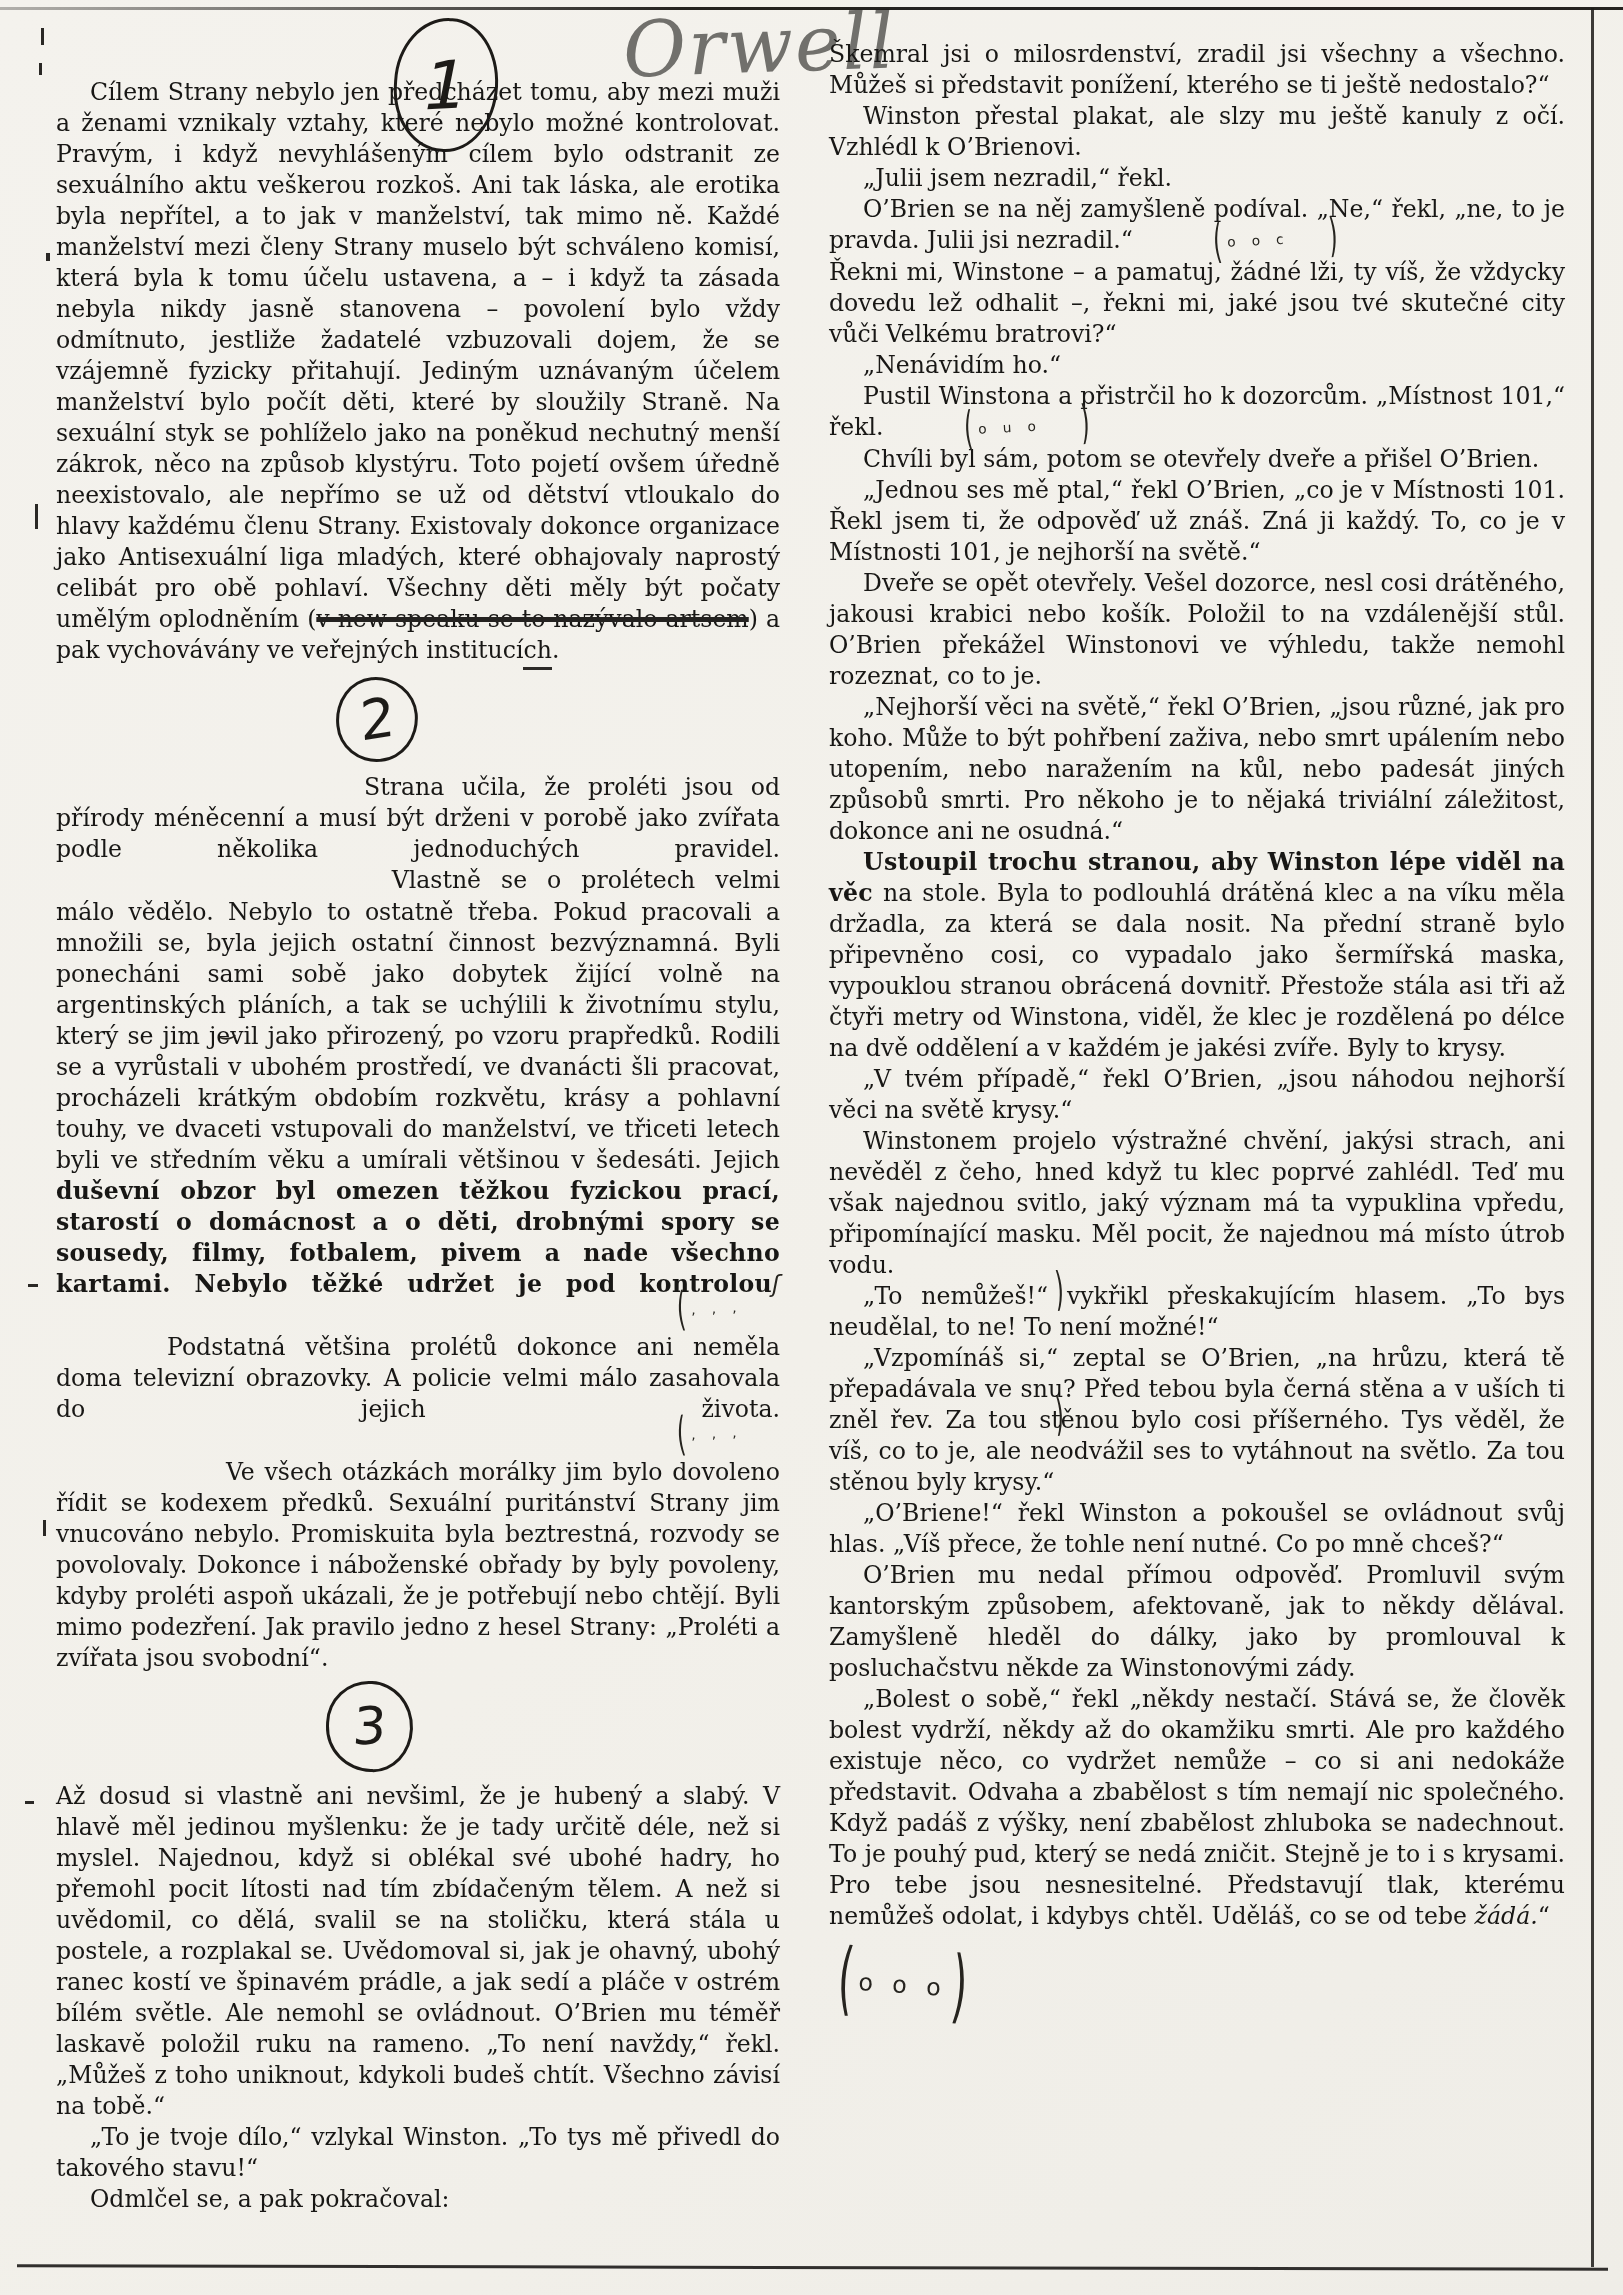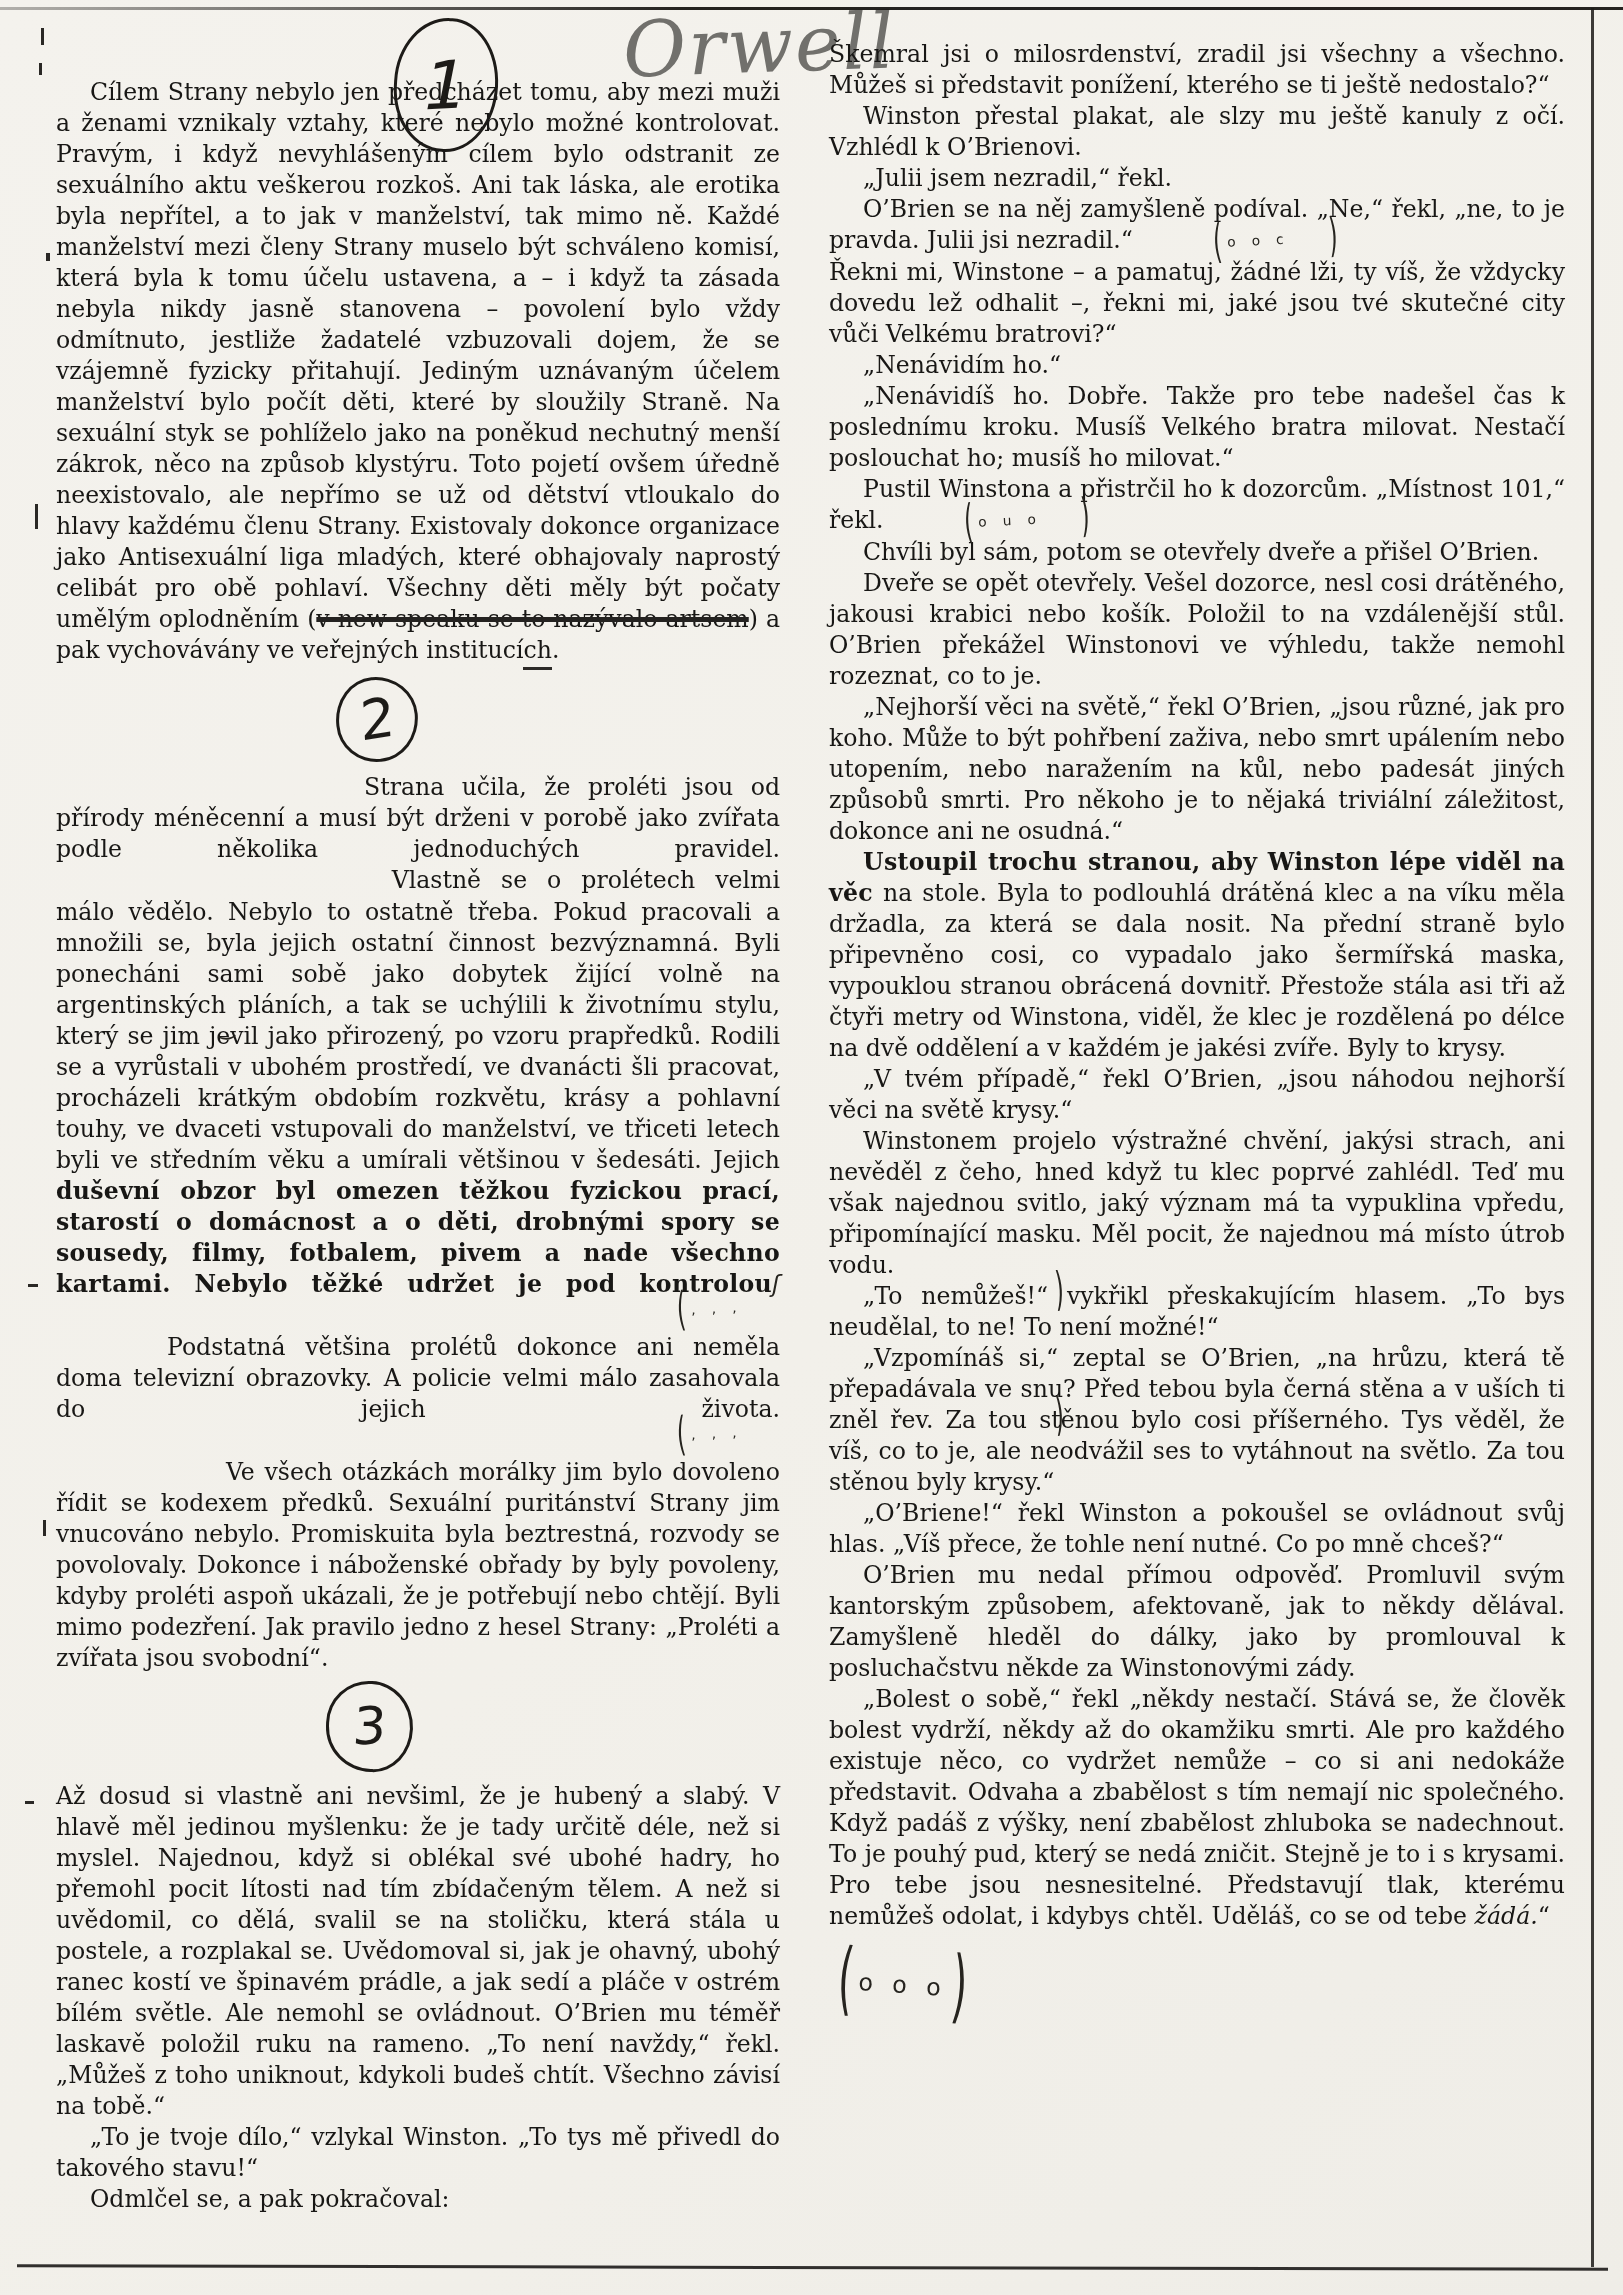--- a/index.html
+++ b/index.html
@@ -78,23 +78,23 @@
     <p class="indent"><span>„To je tvoje dílo,“ vzlykal Winston. „To tys mě přivedl do takového stavu!“</span></p>
     <p class="indent"><span>Odmlčel se, a pak pokračoval:</span></p>
   </div>
 <div id="col-right" class="col">
     <p class="flush"><span>Škemral jsi o milosrdenství, zradil jsi všechny a všechno. Můžeš si představit ponížení, kterého se ti ještě nedostalo?“</span></p>
     <p class="indent"><span>Winston přestal plakat, ale slzy mu ještě kanuly z očí. Vzhlédl k O’Brienovi.</span></p>
     <p class="indent"><span>„Julii jsem nezradil,“ řekl.</span></p>
     <p class="indent"><span>O’Brien se na něj zamyšleně podíval. „Ne,“ řekl, „ne, to je pravda. Julii jsi nezradil.“  </span><span class="hwmark"><span class="hwp">(</span><span class="hwo">o o c</span><span class="hwp">)</span></span></p>
     <p class="flush"><span>Řekni mi, Winstone – a pamatuj, žádné lži, ty víš, že vždycky dovedu lež odhalit –, řekni mi, jaké jsou tvé skutečné city vůči Velkému bratrovi?“</span></p>
     <p class="indent"><span>„Nenávidím ho.“</span></p>
-    <p class="indent"><span>„Nenávidíš ho. Dobře. Takže pro tebe nadešel čas k poslednímu kroku. Musíš Velkého bratra milovat. Nestačí poslouchat ho; musíš ho milovat.“</span></p>
     <p class="indent"><span>Pustil Winstona a přistrčil ho k dozorcům. „Místnost 101,“ řekl.  </span><span class="hwmark"><span class="hwp">(</span><span class="hwo">o u o</span><span class="hwp">)</span></span></p>
     <p class="indent"><span>Chvíli byl sám, potom se otevřely dveře a přišel O’Brien.</span></p>
+    <p class="indent"><span>„Jednou ses mě ptal,“ řekl O’Brien, „co je v Místnosti 101. Řekl jsem ti, že odpověď už znáš. Zná ji každý. To, co je v Místnosti 101, je nejhorší na světě.“</span></p>
     <p class="indent"><span>Dveře se opět otevřely. Vešel dozorce, nesl cosi drátěného, jakousi krabici nebo košík. Položil to na vzdálenější stůl. O’Brien překážel Winstonovi ve výhledu, takže nemohl rozeznat, co to je.</span></p>
     <p class="indent"><span>„Nejhorší věci na světě,“ řekl O’Brien, „jsou různé, jak pro koho. Může to být pohřbení zaživa, nebo smrt upálením nebo utopením, nebo naražením na kůl, nebo padesát jiných způsobů smrti. Pro někoho je to nějaká triviální záležitost, dokonce ani ne osudná.“</span></p>
     <p class="indent"><span class="heavy">Ustoupil trochu stranou, aby Winston lépe viděl na věc</span><span> na stole. Byla to podlouhlá drátěná klec a na víku měla držadla, za která se dala nosit. Na přední straně bylo připevněno cosi, co vypadalo jako šermířská maska, vypouklou stranou obrácená dovnitř. Přestože stála asi tři až čtyři metry od Winstona, viděl, že klec je rozdělená po délce na dvě oddělení a v každém je jakési zvíře. Byly to krysy.</span></p>
     <p class="indent"><span>„V tvém případě,“ řekl O’Brien, „jsou náhodou nejhorší věci na světě krysy.“</span></p>
     <p class="indent"><span>Winstonem projelo výstražné chvění, jakýsi strach, ani nevěděl z čeho, hned když tu klec poprvé zahlédl. Teď mu však najednou svitlo, jaký význam má ta vypuklina vpředu, připomínající masku. Měl pocit, že najednou má místo útrob vodu.</span></p>
     <p class="indent"><span>„To nemůžeš!“ vykřikl přeskakujícím hlasem. „To bys neudělal, to ne! To není možné!“</span></p>
     <p class="indent"><span>„Vzpomínáš si,“ zeptal se O’Brien, „na hrůzu, která tě přepadávala ve snu? Před tebou byla černá stěna a v uších ti zněl řev. Za tou stěnou bylo cosi příšerného. Tys věděl, že víš, co to je, ale neodvážil ses to vytáhnout na světlo. Za tou stěnou byly krysy.“</span></p>
     <p class="indent"><span>„O’Briene!“ řekl Winston a pokoušel se ovládnout svůj hlas. „Víš přece, že tohle není nutné. Co po mně chceš?“</span></p>
     <p class="indent"><span>O’Brien mu nedal přímou odpověď. Promluvil svým kantorským způsobem, afektovaně, jak to někdy dělával. Zamyšleně hleděl do dálky, jako by promlouval k posluchačstvu někde za Winstonovými zády.</span></p>
     <p class="indent"><span>„Bolest o sobě,“ řekl „někdy nestačí. Stává se, že člověk bolest vydrží, někdy až do okamžiku smrti. Ale pro každého existuje něco, co vydržet nemůže – co si ani nedokáže představit. Odvaha a zbabělost s tím nemají nic společného. Když padáš z výšky, není zbabělost zhluboka se nadechnout. To je pouhý pud, který se nedá zničit. Stejně je to i s krysami. Pro tebe jsou nesnesitelné. Představují tlak, kterému nemůžeš odolat, i kdybys chtěl. Uděláš, co se od tebe </span><span class="it">žádá.</span><span>“</span></p>

